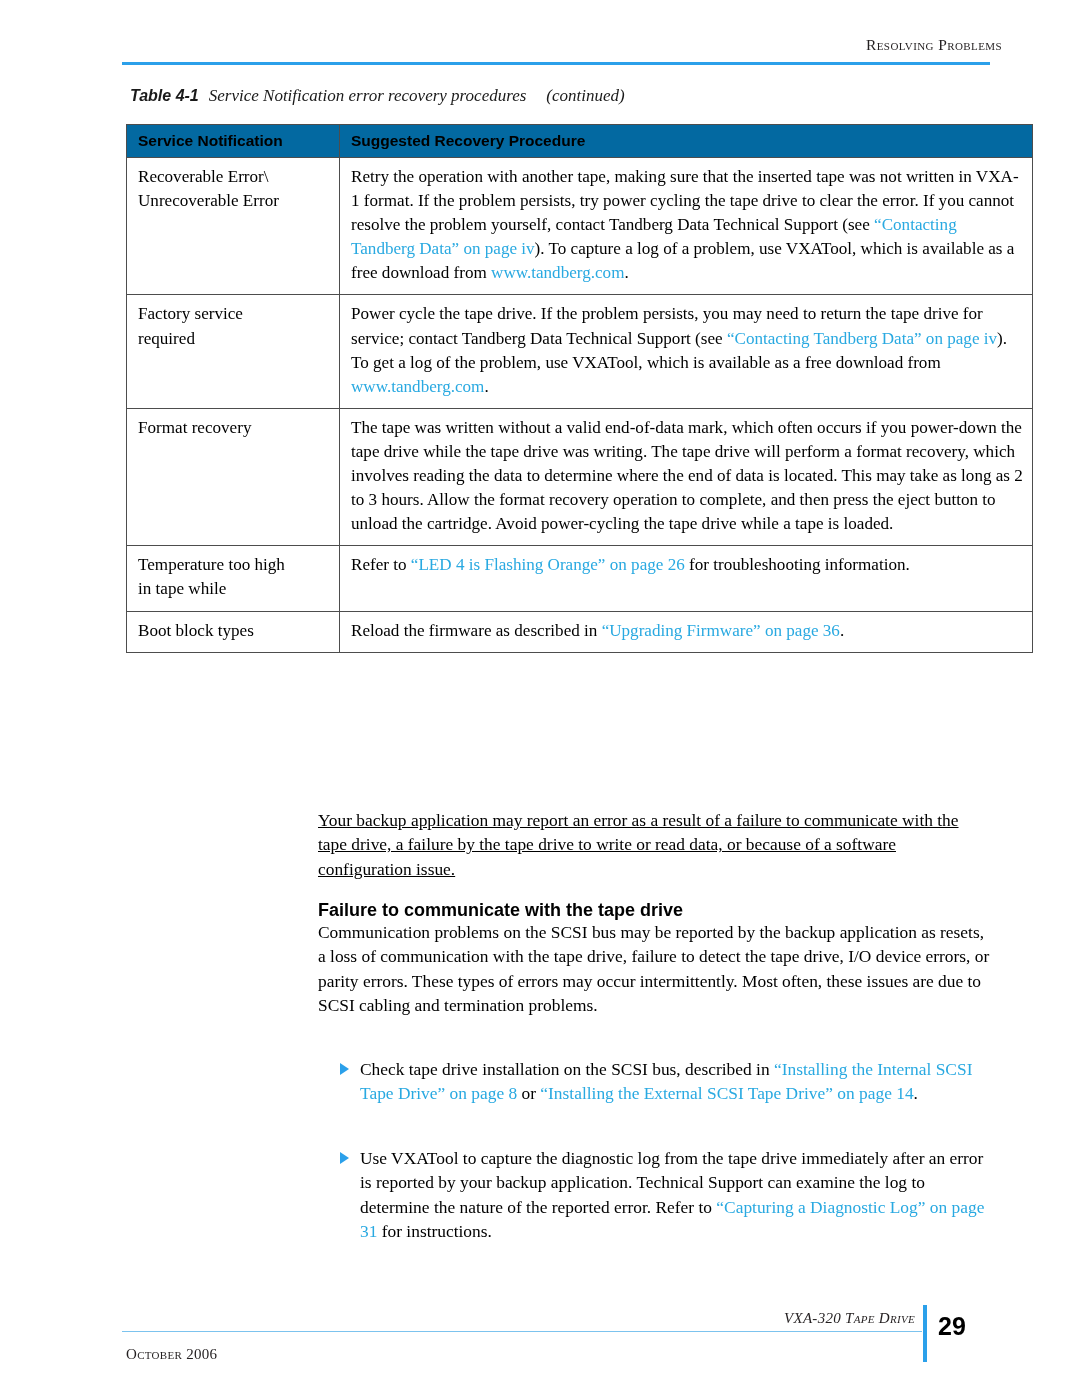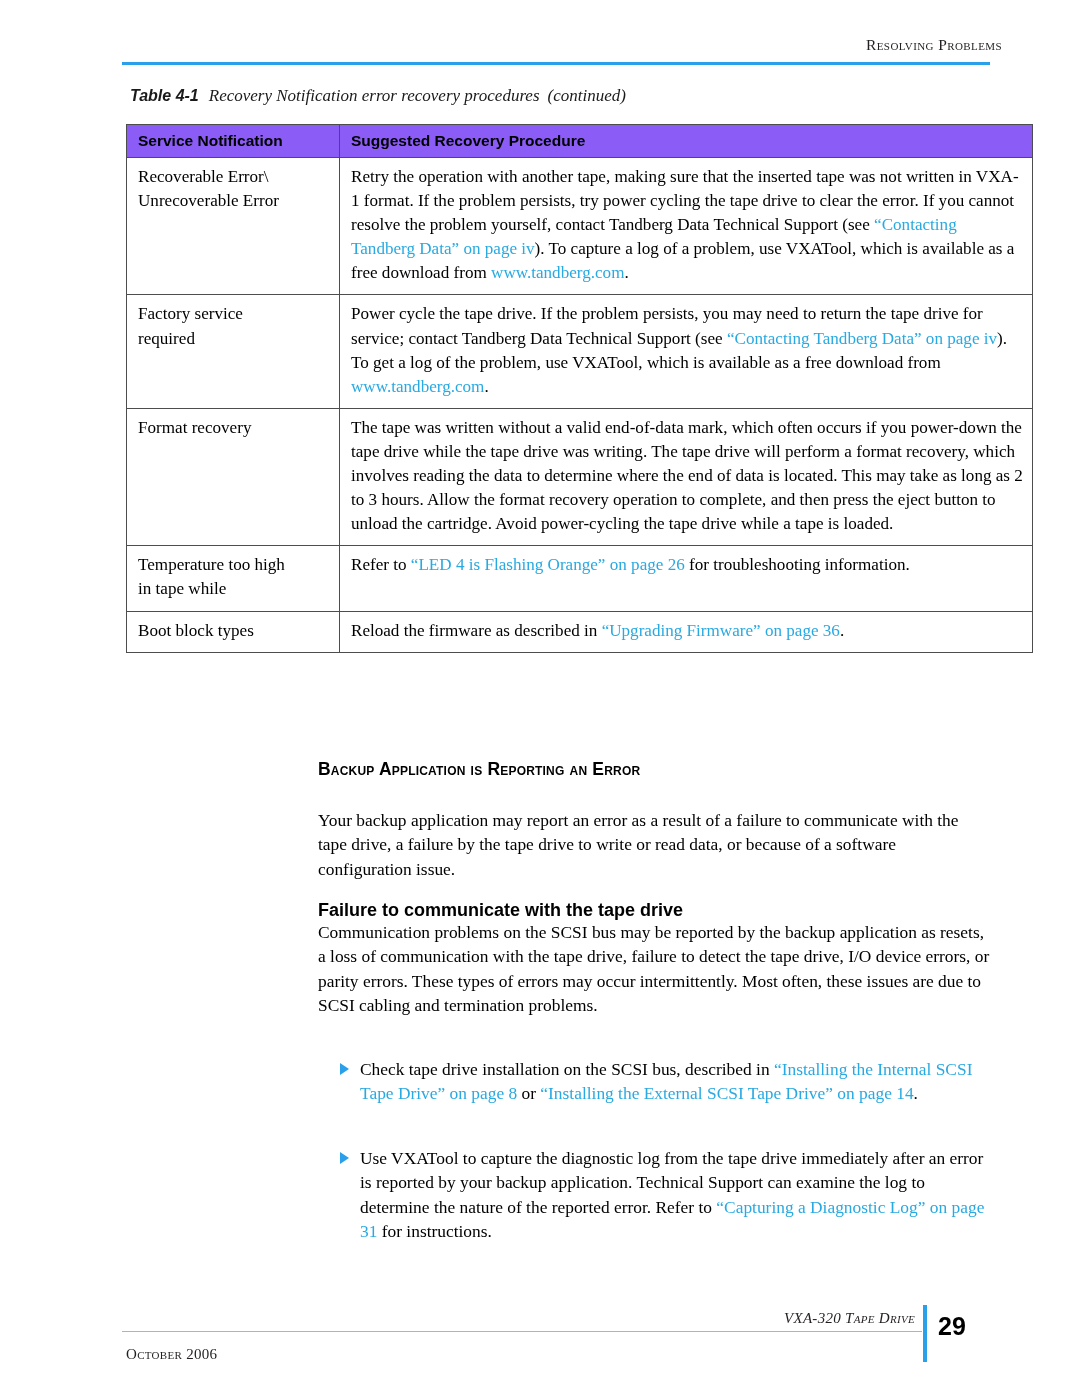--- a/index.html
+++ b/index.html
@@ -57,21 +57,21 @@
     font-style: italic;
     color: #1a1a1a;
     white-space: nowrap;
   }
   .table-caption .cap-num {
     font-weight: bold;
     font-family: "Liberation Sans", sans-serif;
     font-size: 16px;
   }
   .table-caption .cap-text { margin-left: 10px; }
-  .table-caption .cap-cont { margin-left: 8px; }
+  .table-caption .cap-cont { margin-left: 20px; }
 
   
   .tbl {
     position: absolute;
     left: 126px;
     top: 124px;
     width: 864px;
     border-collapse: collapse;
     table-layout: fixed;
   }
@@ -79,21 +79,21 @@
     border: 1px solid #4d4d4d;
     vertical-align: top;
     padding: 7px 9px 9px 11px;
     font-family: "Liberation Serif", serif;
     font-size: 17.1px;
     line-height: 24.1px;
     color: #000000;
     text-align: left;
   }
   .tbl th {
-    background: #8b5cf6;
+    background: #0369a1;
     font-family: "Liberation Sans", sans-serif;
     font-weight: bold;
     font-size: 15.5px;
     line-height: 20px;
     padding-top: 6px;
     padding-bottom: 6px;
   }
   .col-a { width: 192px; }
   .col-b { width: 672px; }
   .lnk { color: #29a9e1; }
@@ -113,21 +113,21 @@
   }
   .body-p {
     position: absolute;
     left: 318px;
     width: 672px;
     font-family: "Liberation Serif", serif;
     font-size: 17.4px;
     line-height: 24.3px;
     color: #000000;
   }
-  #p-intro { top: 808px; }
+  #p-intro { top: 808px; text-decoration: underline; }
   .sub-head {
     position: absolute;
     left: 318px;
     top: 885px;
     width: 672px;
     font-family: "Liberation Sans", sans-serif;
     font-weight: bold;
     font-size: 18px;
     color: #000000;
     margin-top: 15px;
@@ -212,21 +212,21 @@
 </style>
 </head>
 <body>
 
 <div class="page">
 
   <div class="running-header">Resolving Problems</div>
   <div class="header-rule"></div>
 
   <div class="table-caption">
-    <span class="cap-num">Table 4-1</span><span class="cap-text">Recovery Notification error recovery procedures</span><span class="cap-cont">(continued)</span>
+    <span class="cap-num">Table 4-1</span><span class="cap-text">Service Notification error recovery procedures</span><span class="cap-cont">(continued)</span>
   </div>
 
   <table class="tbl">
     <thead>
       <tr>
         <th class="col-a">Service Notification</th>
         <th class="col-b">Suggested Recovery Procedure</th>
       </tr>
     </thead>
     <tbody id="tbl-body">
@@ -259,21 +259,20 @@
         </tr>
         <tr>
           <td class="col-a">
             <div>Boot block types</div>
           </td>
           <td class="col-b"><span>Reload the firmware as described in </span><span class="lnk">“Upgrading Firmware” on page 36</span><span>.</span></td>
         </tr>
       </tbody>
   </table>
 
-  <div class="sec-head">Backup Application is Reporting an Error</div>
 
   <div class="body-p" id="p-intro">Your backup application may report an error as a result of a failure to communicate with the tape drive, a failure by the tape drive to write or read data, or because of a software configuration issue.</div>
 
   <div class="sub-head">Failure to communicate with the tape drive</div>
 
   <div class="body-p" id="p-comm">Communication problems on the SCSI bus may be reported by the backup application as resets, a loss of communication with the tape drive, failure to detect the tape drive, I/O device errors, or parity errors. These types of errors may occur intermittently. Most often, these issues are due to SCSI cabling and termination problems.</div>
 
   <div class="bullet" id="b-1">
     <span class="marker"></span>
     <span class="btext"><span>Check tape drive installation on the SCSI bus, described in </span><span class="lnk">“Installing the Internal SCSI Tape Drive” on page 8</span><span> or </span><span class="lnk">“Installing the External SCSI Tape Drive” on page 14</span><span>.</span></span>

